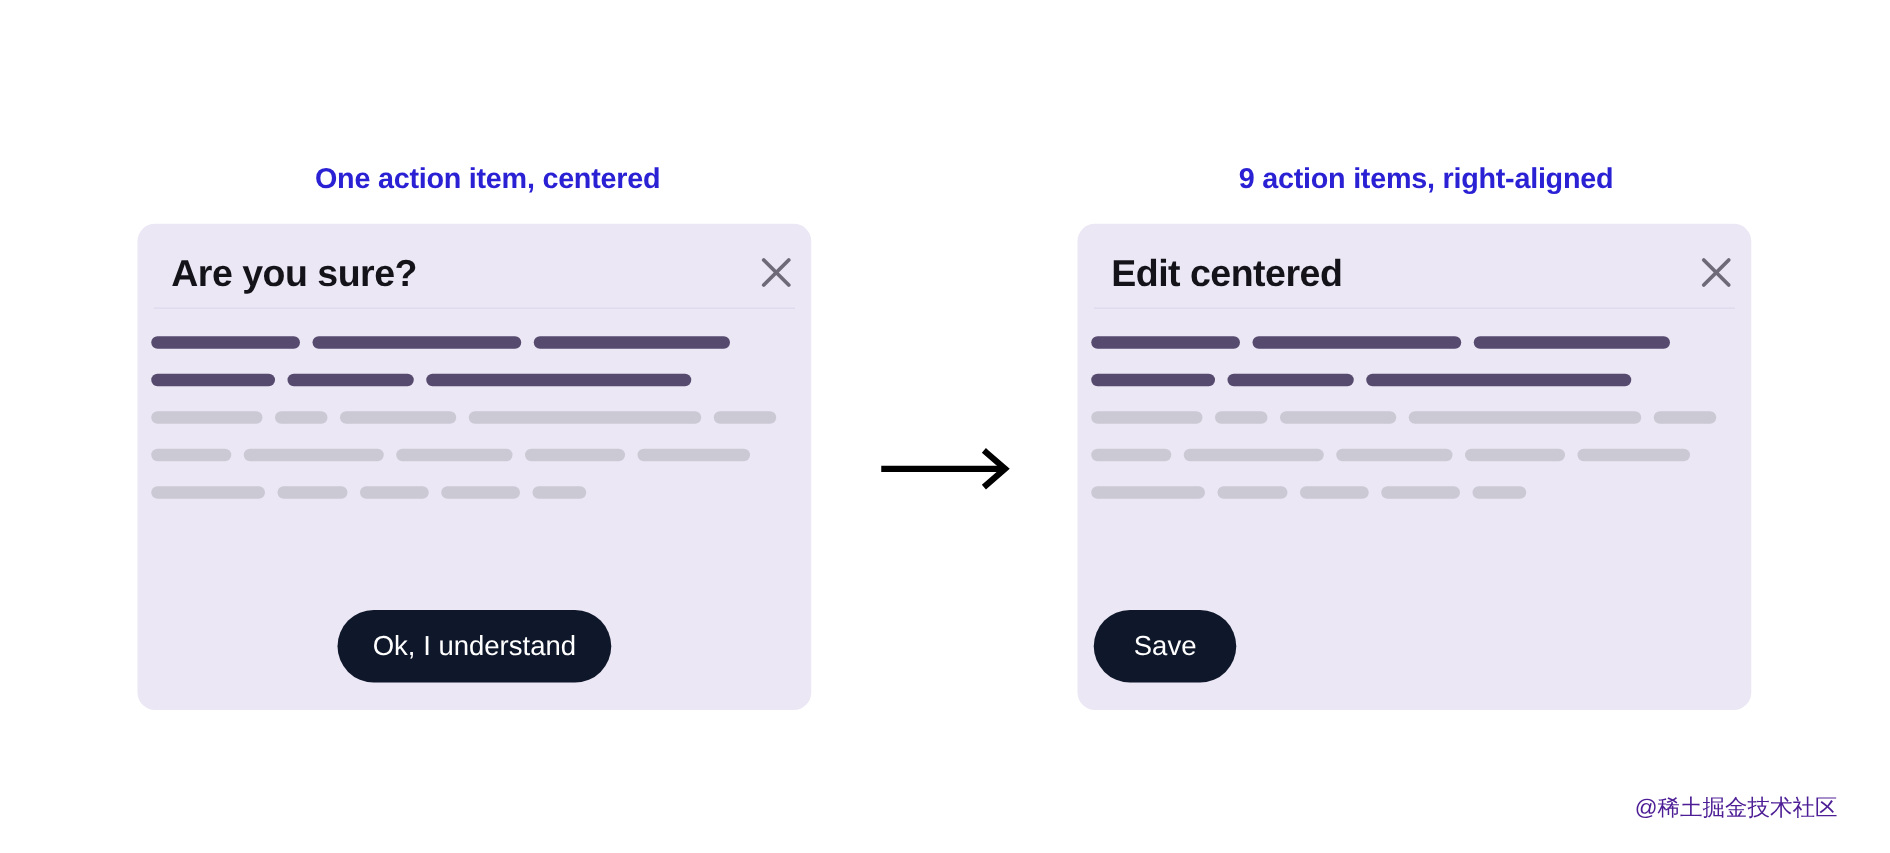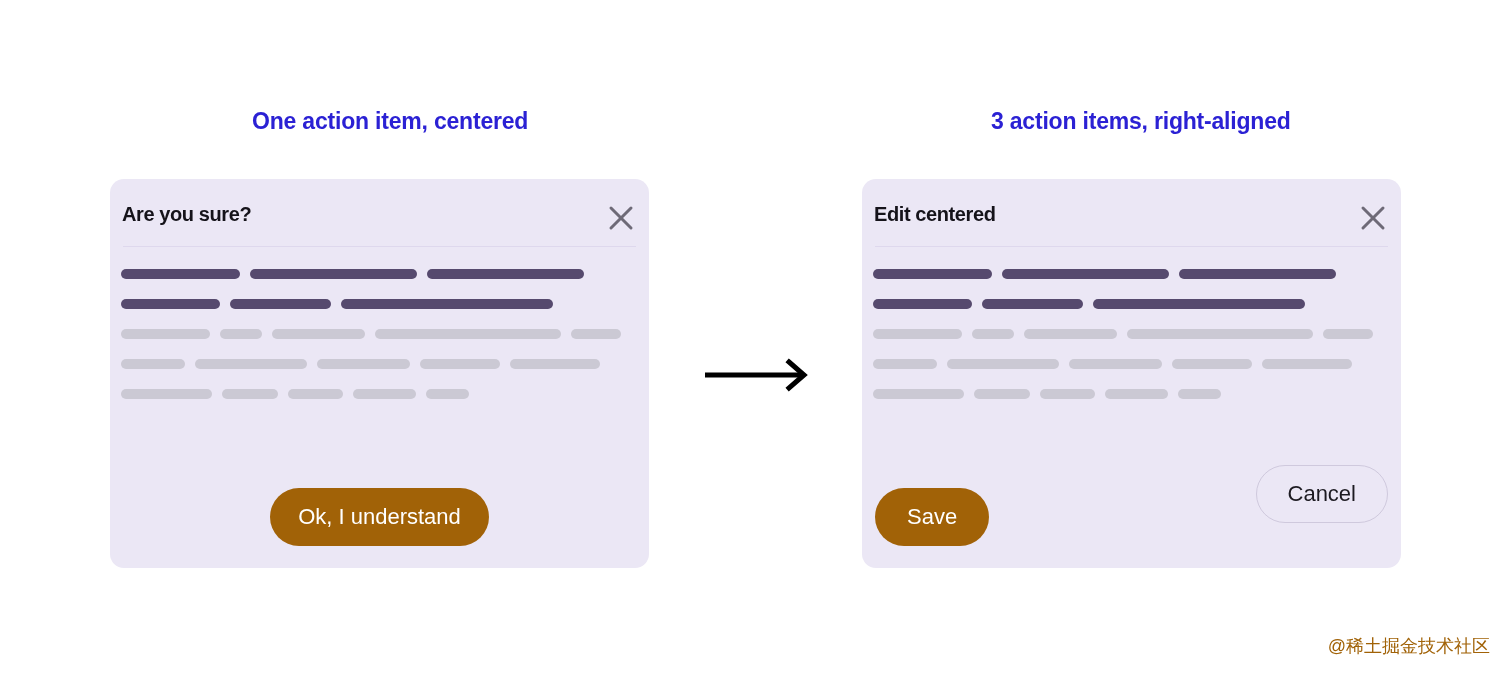--- a/index.html
+++ b/index.html
@@ -17,43 +17,43 @@
   }
 
   
   .section-title {
     position: absolute;
     font-size: 23px;
     font-weight: bold;
     color: #2b21d4;
     letter-spacing: -0.2px;
     white-space: nowrap;
-    top: 108px;
+    top: 129px;
   }
   #title-left  { left: 252px; }
   #title-right { left: 991px; }
 
   
   .card {
     position: absolute;
     top: 179px;
     width: 539px;
     height: 389px;
     background: #ebe7f5;
     border-radius: 14px;
     box-sizing: border-box;
   }
   #card-left  { left: 110px; }
   #card-right { left: 862px; }
 
   .card-title {
     position: absolute;
     top: 24px;
-    left: 12px;
-    font-size: 20px;
+    left: 27px;
+    font-size: 30px;
     font-weight: bold;
     color: #15131a;
     letter-spacing: -0.4px;
     margin: 0;
   }
 
   .close-icon {
     position: absolute;
     top: 24px;
     right: 13px;
@@ -114,21 +114,21 @@
     font-family: "Liberation Sans", sans-serif;
     font-size: 22px;
     cursor: pointer;
     box-sizing: border-box;
     white-space: nowrap;
     padding: 0 28px;
     height: 58px;
     line-height: 58px;
   }
   .btn-primary {
-    background: #a16207;
+    background: #0f172a;
     color: #ffffff;
     margin-top: 46px;
   }
   .btn-outline {
     background: transparent;
     color: #1c1a21;
     border: 1px solid #cfc9dd;
     line-height: 56px;
   }
   #btn-save { padding: 0 32px; }
@@ -139,33 +139,33 @@
     position: absolute;
     left: 703px;
     top: 358px;
     width: 108px;
     height: 34px;
   }
 
   
   .watermark {
     position: absolute;
-    right: 22px;
+    right: 42px;
     bottom: 24px;
     font-size: 18px;
-    color: #a16207;
+    color: #4c1d95;
     white-space: nowrap;
   }
 </style>
 </head>
 <body>
 
 <div id="title-left" class="section-title">One action item, centered</div>
 
-<div id="title-right" class="section-title">3 action items, right-aligned</div>
+<div id="title-right" class="section-title">9 action items, right-aligned</div>
 
 <div id="card-left" class="card">
   <h2 class="card-title">Are you sure?</h2>
 
   <span class="close-icon">
     <svg width="30" height="30" viewBox="0 0 30 30" aria-hidden="true">
       <line x1="5" y1="5" x2="25" y2="25" stroke="#6e6a77" stroke-width="3" stroke-linecap="round"></line>
       <line x1="25" y1="5" x2="5" y2="25" stroke="#6e6a77" stroke-width="3" stroke-linecap="round"></line>
     </svg>
   </span>
@@ -259,17 +259,16 @@
         <div class="bar light" style="width: 91px;"></div>
         <div class="bar light" style="width: 56px;"></div>
         <div class="bar light" style="width: 55px;"></div>
         <div class="bar light" style="width: 63px;"></div>
         <div class="bar light" style="width: 43px;"></div>
       </div>
     </div>
 
   <div class="actions right-aligned">
       <button class="btn btn-primary" id="btn-save">Save</button>
-      <button class="btn btn-outline" id="btn-cancel">Cancel</button>
     </div>
 </div>
 
 <div class="watermark">@稀土掘金技术社区</div>
 
 </body></html>

